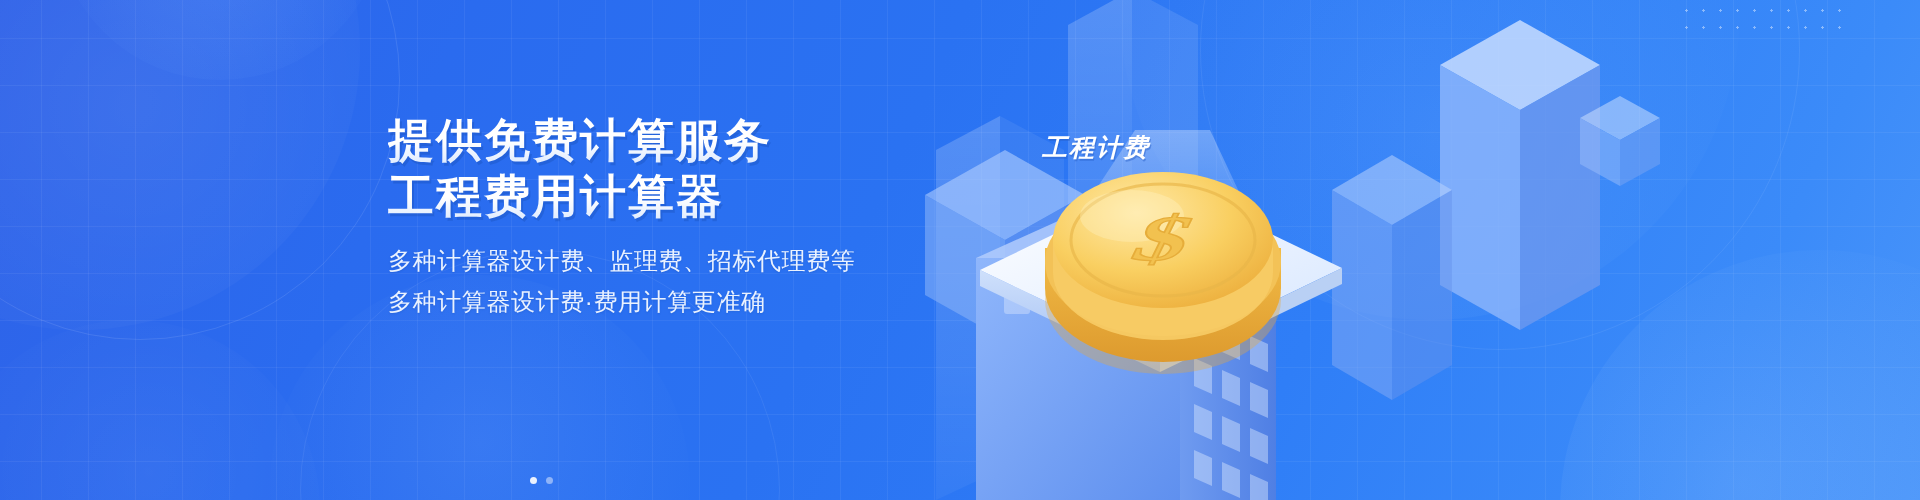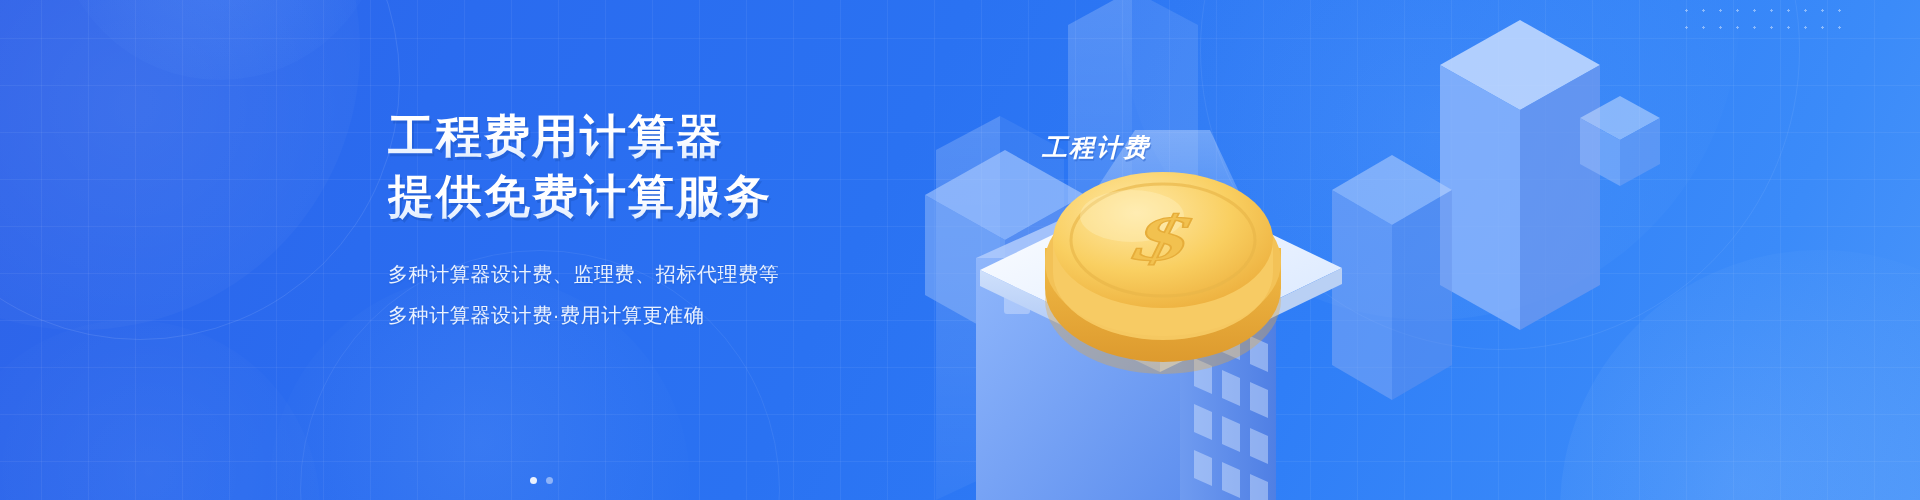--- a/index.html
+++ b/index.html
@@ -71,23 +71,23 @@
     background:linear-gradient(180deg,#ffffff 0%,#ffffff 52%,#d9e8ff 100%);
     -webkit-background-clip:text;
     background-clip:text;
     -webkit-text-fill-color:transparent;
     filter:drop-shadow(2px 3px 0 rgba(23,78,180,.35));
     white-space:nowrap;
   }
   .title-line.second{ margin-top:4px; }
 
   .sub{
-    margin-top:30px;
+    margin-top:16px;
     color:#eaf2ff;
-    font-size:20px;
+    font-size:24px;
     line-height:41px;
     letter-spacing:.6px;
     white-space:nowrap;
     text-shadow:0 1px 2px rgba(20,70,165,.25);
   }
 
   
   .pager{
     position:absolute; left:530px; bottom:16px;
     display:flex; gap:9px; align-items:center;
@@ -127,22 +127,22 @@
   <div class="blob blob-e"></div>
   <div class="blob blob-f"></div>
 
   <div class="arc arc-1"></div>
   <div class="arc arc-2"></div>
   <div class="arc arc-3"></div>
 
   <div class="dots"></div>
 
   <div class="content">
+    <div class="title-line second">提供免费计算服务</div>
     <div class="title-line">工程费用计算器</div>
-    <div class="title-line second">提供免费计算服务</div>
     <div class="sub">
       <div>多种计算器设计费、监理费、招标代理费等</div>
       <div>多种计算器设计费·费用计算更准确</div>
     </div>
   </div>
 
   <div class="pager">
     <span class="active"></span>
     <span></span>
   </div>

